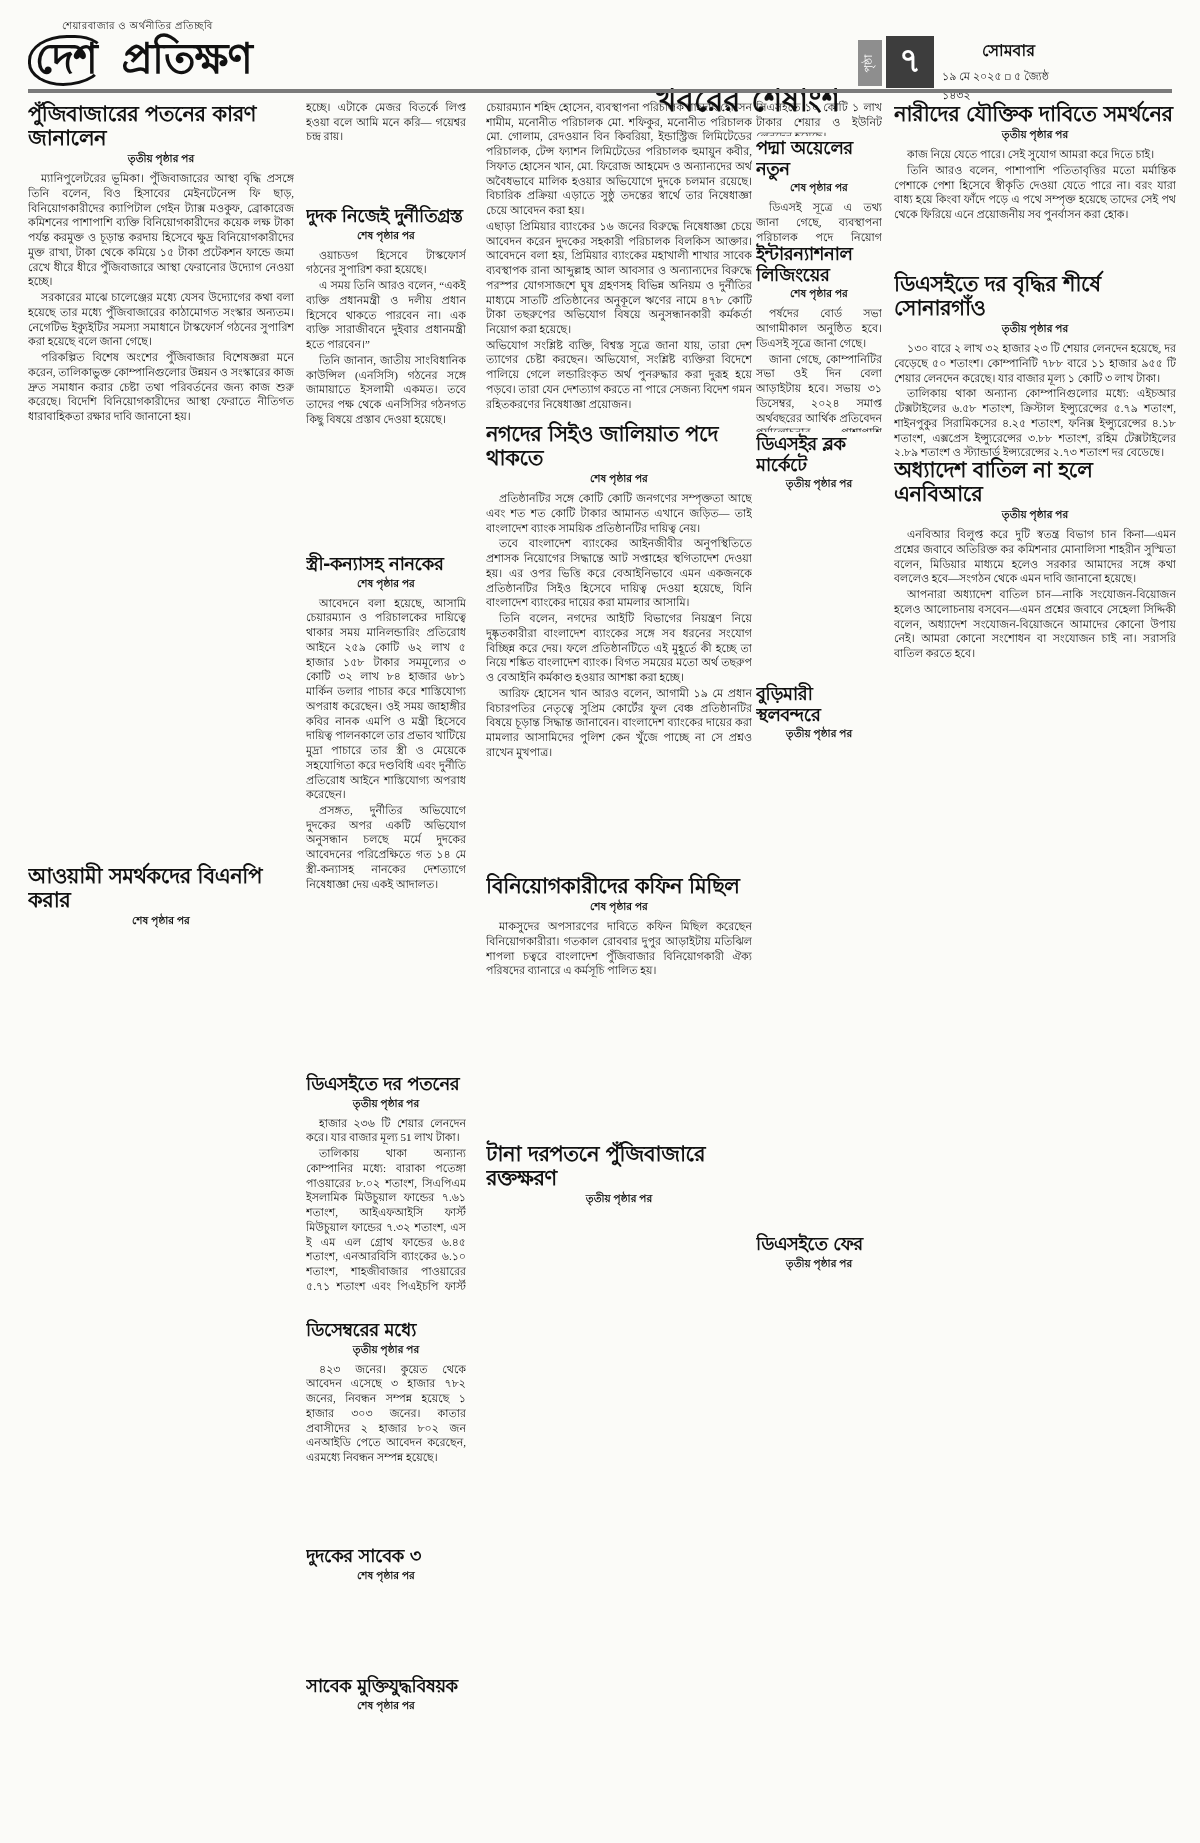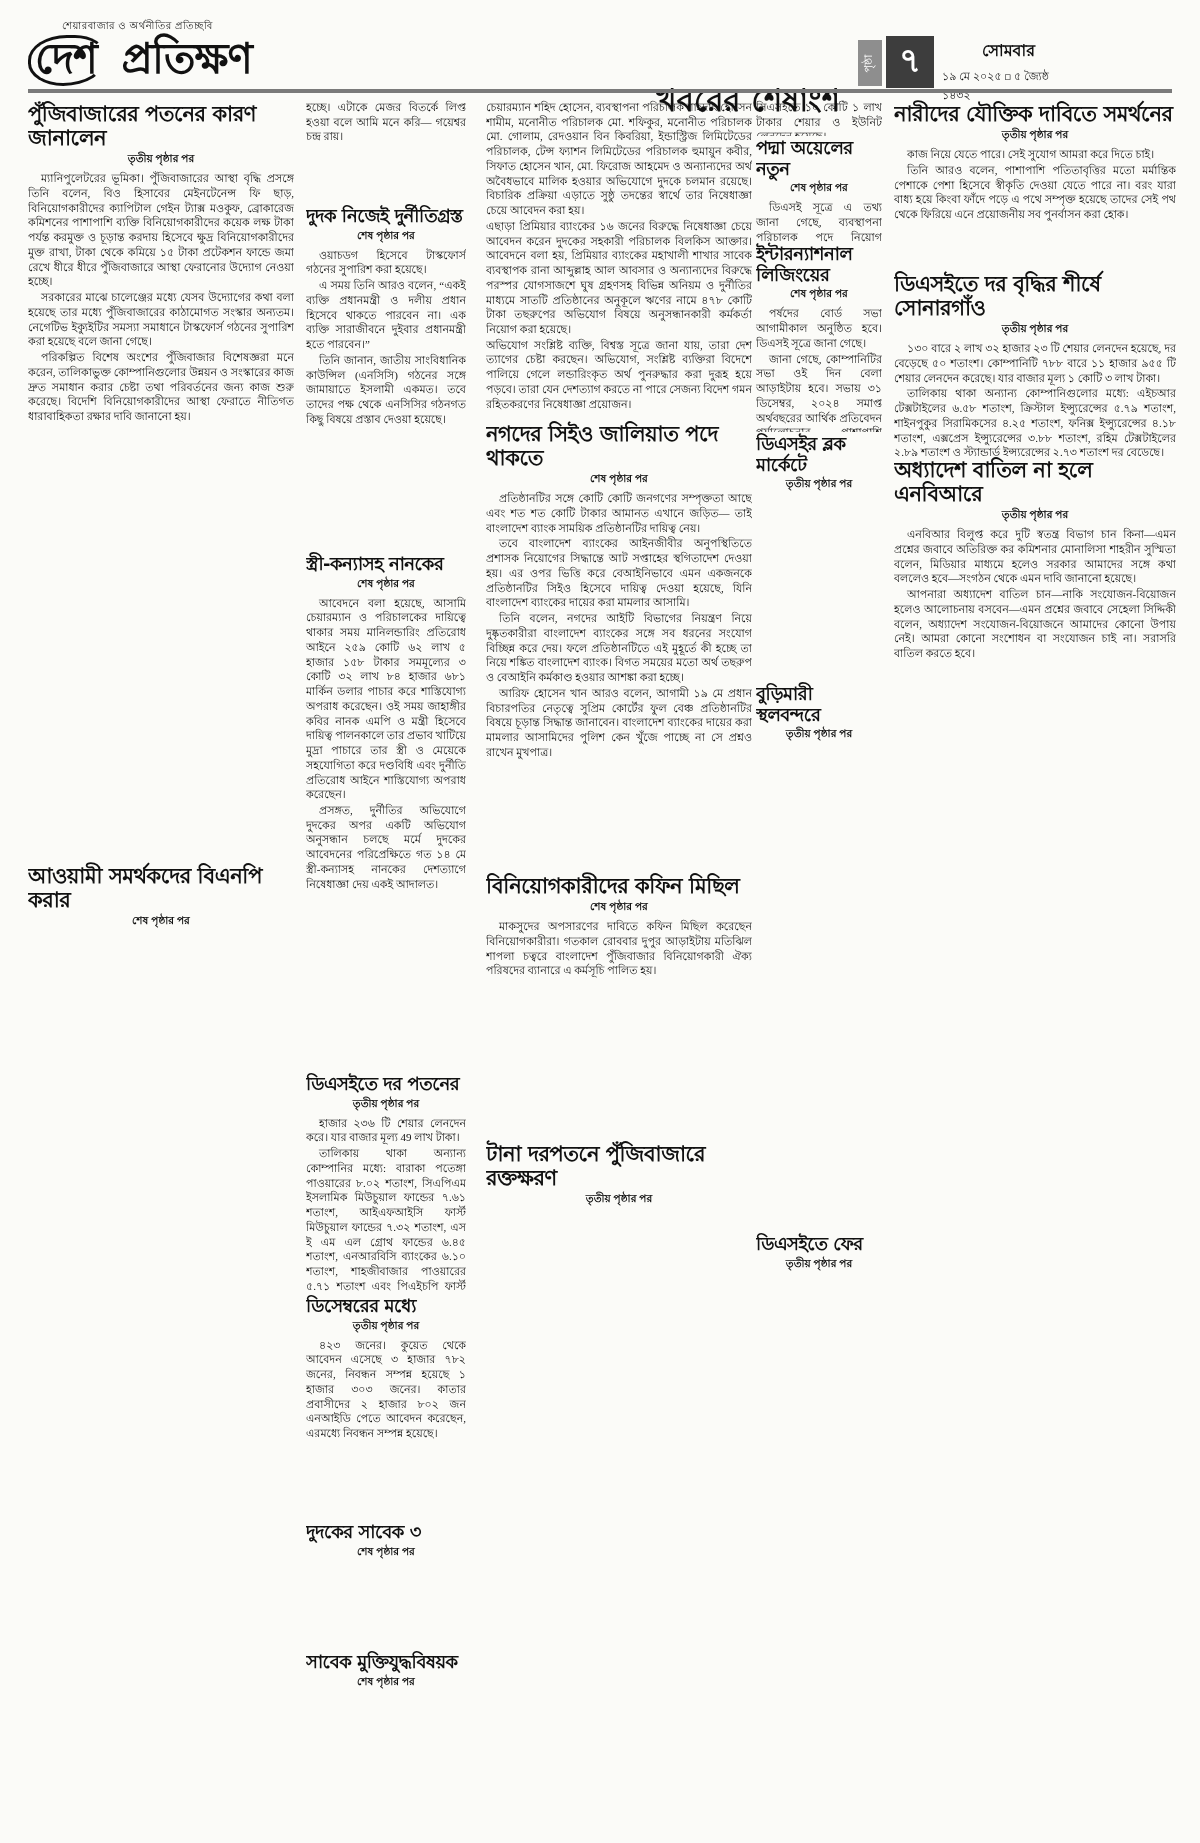--- a/index.html
+++ b/index.html
@@ -97,24 +97,24 @@
         </section>
         <section class="story" style="height: 520px;">
           <h2>স্ত্রী-কন্যাসহ নানকের</h2>
           <div class="cont">শেষ পৃষ্ঠার পর</div>
           <p>আবেদনে বলা হয়েছে, আসামি চেয়ারম্যান ও পরিচালকের দায়িত্বে থাকার সময় মানিলন্ডারিং প্রতিরোধ আইনে ২৫৯ কোটি ৬২ লাখ ৫ হাজার ১৫৮ টাকার সমমূল্যের ৩ কোটি ৩২ লাখ ৮৪ হাজার ৬৮১ মার্কিন ডলার পাচার করে শাস্তিযোগ্য অপরাধ করেছেন। ওই সময় জাহাঙ্গীর কবির নানক এমপি ও মন্ত্রী হিসেবে দায়িত্ব পালনকালে তার প্রভাব খাটিয়ে মুদ্রা পাচারে তার স্ত্রী ও মেয়েকে সহযোগিতা করে দণ্ডবিধি এবং দুর্নীতি প্রতিরোধ আইনে শাস্তিযোগ্য অপরাধ করেছেন।</p>
           <p>প্রসঙ্গত, দুর্নীতির অভিযোগে দুদকের অপর একটি অভিযোগ অনুসন্ধান চলছে মর্মে দুদকের আবেদনের পরিপ্রেক্ষিতে গত ১৪ মে স্ত্রী-কন্যাসহ নানকের দেশত্যাগে নিষেধাজ্ঞা দেয় একই আদালত।</p>
         </section>
         <section class="story" style="height: 222px;">
           <h2>ডিএসইতে দর পতনের</h2>
           <div class="cont">তৃতীয় পৃষ্ঠার পর</div>
-          <p>হাজার ২৩৬ টি শেয়ার লেনদেন করে। যার বাজার মূল্য 49 লাখ টাকা।</p>
+          <p>হাজার ২৩৬ টি শেয়ার লেনদেন করে। যার বাজার মূল্য 51 লাখ টাকা।</p>
           <p>তালিকায় থাকা অন্যান্য কোম্পানির মধ্যে: বারাকা পতেঙ্গা পাওয়ারের ৮.০২ শতাংশ, সিএপিএম ইসলামিক মিউচুয়াল ফান্ডের ৭.৬১ শতাংশ, আইএফআইসি ফার্স্ট মিউচুয়াল ফান্ডের ৭.৩২ শতাংশ, এস ই এম এল গ্রোথ ফান্ডের ৬.৪৫ শতাংশ, এনআরবিসি ব্যাংকের ৬.১০ শতাংশ, শাহজীবাজার পাওয়ারের ৫.৭১ শতাংশ এবং পিএইচপি ফার্স্ট মিউচুয়াল ফান্ডের ৫.৪১ শতাংশ দর কমেছে।</p>
         </section>
-        <section class="story" style="height: 226px;">
+        <section class="story" style="height: 226px; margin-top: 24px;">
           <h2>ডিসেম্বরের মধ্যে</h2>
           <div class="cont">তৃতীয় পৃষ্ঠার পর</div>
           <p>৪২৩ জনের। কুয়েত থেকে আবেদন এসেছে ৩ হাজার ৭৮২ জনের, নিবন্ধন সম্পন্ন হয়েছে ১ হাজার ৩০৩ জনের। কাতার প্রবাসীদের ২ হাজার ৮০২ জন এনআইডি পেতে আবেদন করেছেন, এরমধ্যে নিবন্ধন সম্পন্ন হয়েছে।</p>
         </section>
         <section class="story" style="height: 130px;">
           <h2>দুদকের সাবেক ৩</h2>
           <div class="cont">শেষ পৃষ্ঠার পর</div>
         </section>
         <section class="story" style="height: 185px;">
           <h2>সাবেক মুক্তিযুদ্ধবিষয়ক</h2>

